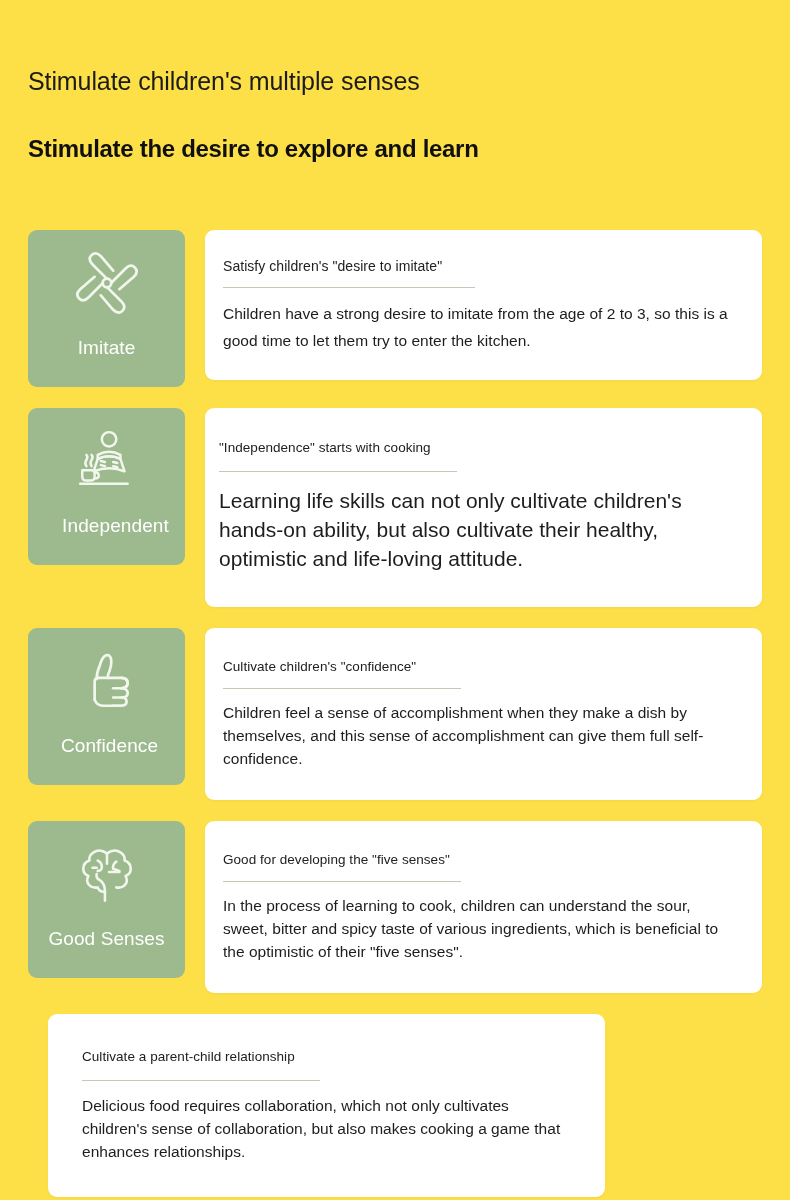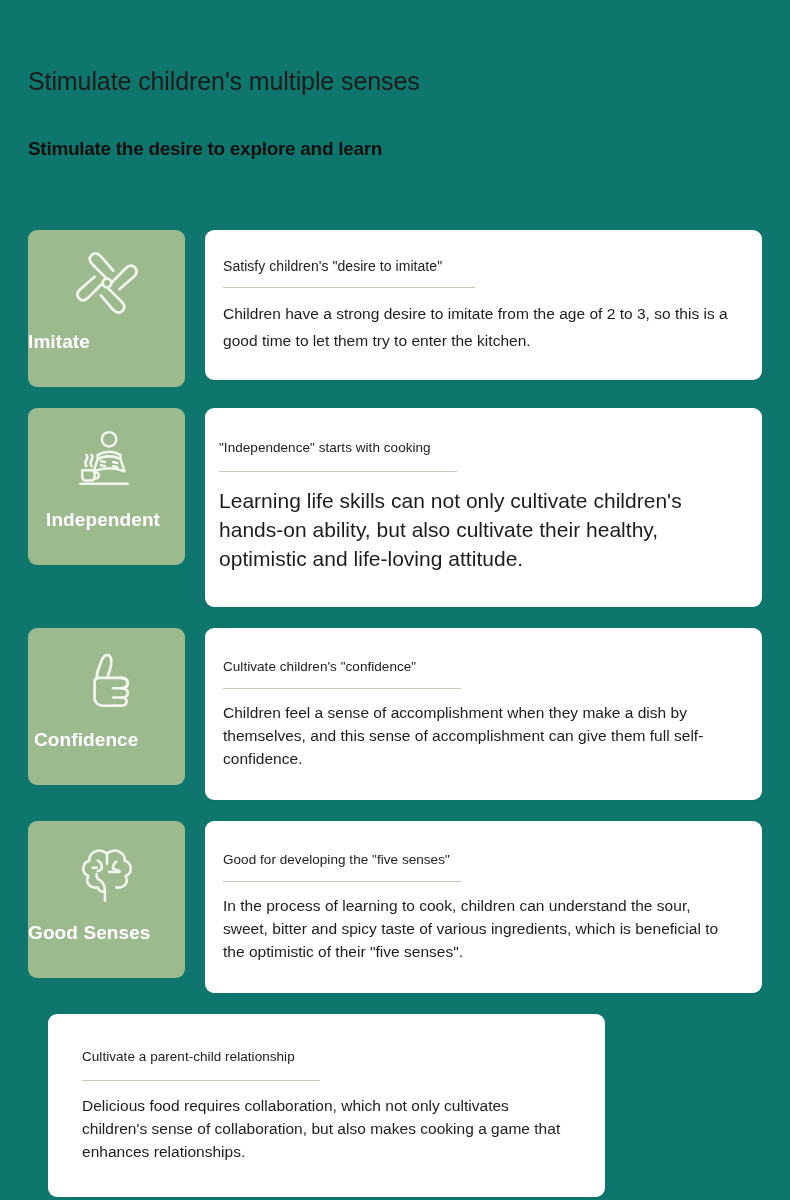--- a/index.html
+++ b/index.html
@@ -10,21 +10,21 @@
     height: 1200px;
     background: #ededed;
     font-family: "Liberation Sans", sans-serif;
     -webkit-font-smoothing: antialiased;
   }
 
   .page {
     position: relative;
     width: 790px;
     height: 1200px;
-    background: #0f766e;
+    background: #fde047;
     overflow: hidden;
   }
 
   
   .heading-block {
     position: absolute;
     left: 28px;
     top: 60px;
     width: 700px;
   }
@@ -33,21 +33,21 @@
     font-size: 25px;
     font-weight: 400;
     color: #1b1b1b;
     letter-spacing: -0.1px;
     line-height: 42px;
     white-space: nowrap;
   }
 
   .title-sub {
     margin-top: 27px;
-    font-size: 19px;
+    font-size: 24px;
     font-weight: 700;
     color: #101010;
     letter-spacing: -0.3px;
     line-height: 40px;
     white-space: nowrap;
   }
 
   
   .rows {
     position: absolute;
@@ -89,23 +89,24 @@
   .tile-icon svg {
     width: 100%;
     height: 100%;
     display: block;
   }
 
   .tile-label {
     position: absolute;
     left: 0;
     right: 0;
-    bottom: 33px;
+    bottom: 27px;
+    text-align: center;
     font-size: 19px;
-    font-weight: 700;
+    font-weight: 400;
     color: #ffffff;
     letter-spacing: 0.1px;
     line-height: 24px;
   }
 
   .tile-label.shift-right { padding-left: 18px; }
   .tile-label.shift-small { padding-left: 6px; }
 
   
   .card {

